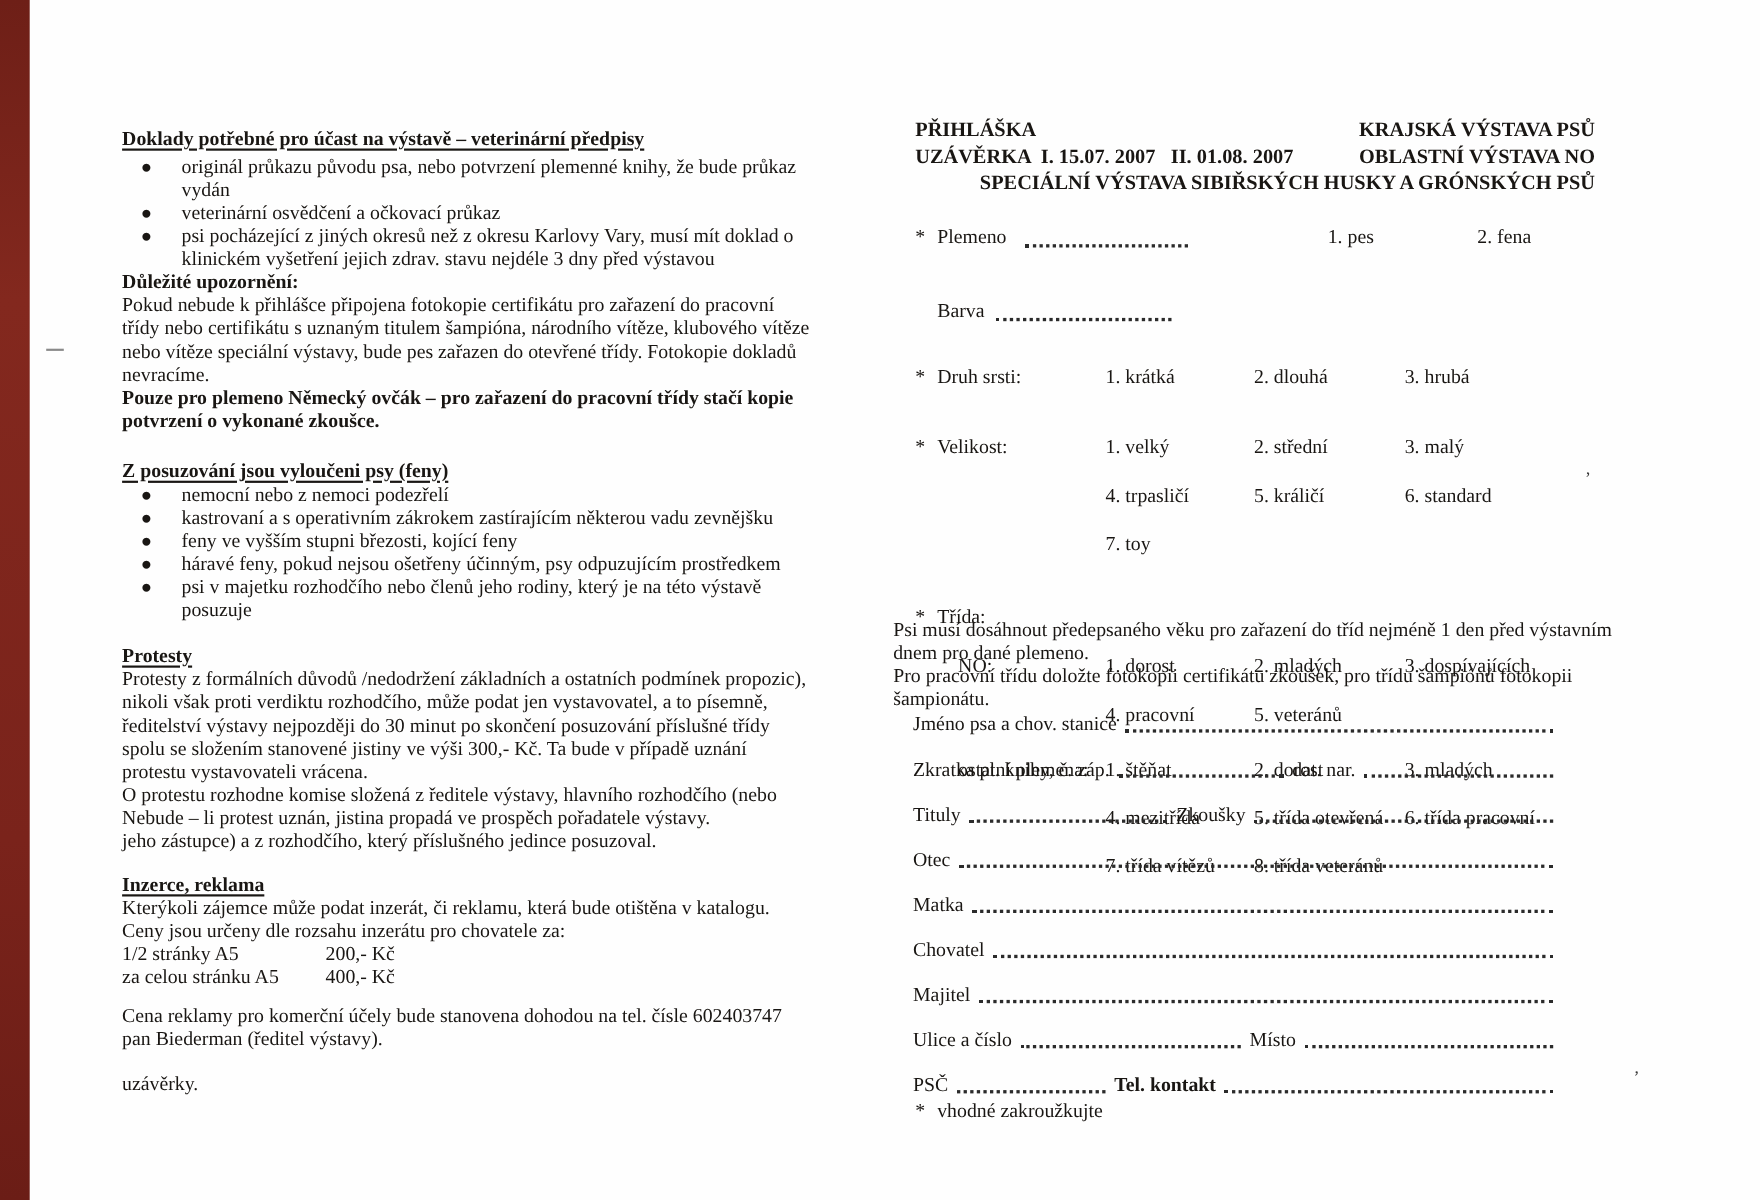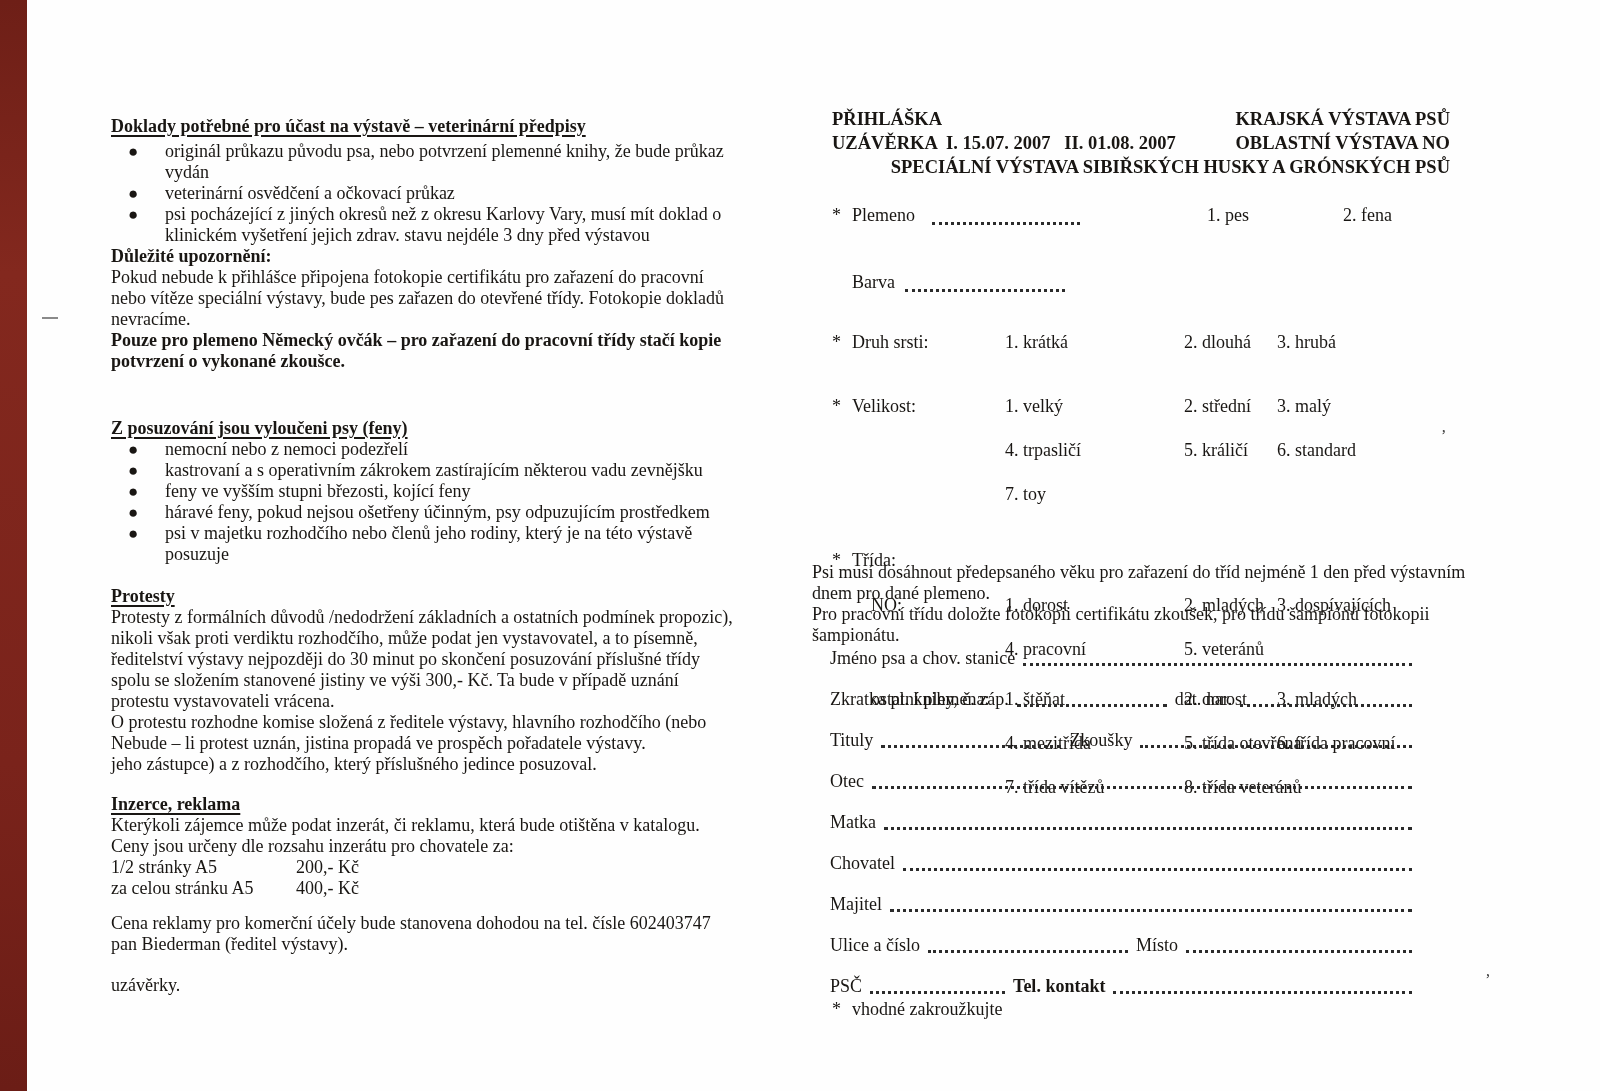--- a/index.html
+++ b/index.html
@@ -23,21 +23,21 @@
   .hdr{position:absolute;left:832px;top:107px;width:618px;font-size:18.5px;line-height:24px;font-weight:bold;}
   .hdr .r1{display:flex;justify-content:space-between;}
   .hdr .r3{text-align:right;}
   .pre{white-space:pre;}
   .frm{position:absolute;left:830px;width:582px;height:22px;font-size:18px;}
   .rel{position:relative;}
   .star{position:absolute;left:2px;top:0;}
   .lbl{position:absolute;left:22px;top:0;white-space:nowrap;}
   .lbl2{position:absolute;left:41px;top:0;white-space:nowrap;}
   .o1{position:absolute;left:175px;top:0;white-space:nowrap;}
-  .o2{position:absolute;left:310px;top:0;white-space:nowrap;margin-left:44px;}
+  .o2{position:absolute;left:310px;top:0;white-space:nowrap;}
   .o3{position:absolute;left:447px;top:0;white-space:nowrap;}
   .sx1{position:absolute;left:377px;top:0;white-space:nowrap;}
   .sx2{position:absolute;left:513px;top:0;white-space:nowrap;}
   .dotsfix{position:absolute;top:0;height:17px;border-bottom:3px dotted #2b2b2b;}
   .note{position:absolute;left:812px;top:562px;width:648px;font-size:18px;line-height:21px;}
   .note div{white-space:nowrap;}
   .fields{position:absolute;left:830px;top:648px;width:582px;font-size:18px;}
   .frow{display:flex;height:22px;margin-bottom:19px;}
   .frow .t{white-space:nowrap;margin-right:8px;}
   .frow .t2{white-space:nowrap;margin:0 8px;}
@@ -71,20 +71,21 @@
       <span class="dotg">●</span>
       <div>veterinární osvědčení a očkovací průkaz</div>
     </div>
     <div class="bullet">
       <span class="dotg">●</span>
       <div>psi pocházející z jiných okresů než z okresu Karlovy Vary, musí mít doklad o</div>
         <div>klinickém vyšetření jejich zdrav. stavu nejdéle 3 dny před výstavou</div>
     </div>
     <div class="b">Důležité upozornění:</div>
     <div>Pokud nebude k přihlášce připojena fotokopie certifikátu pro zařazení do pracovní</div>
+    <div>třídy nebo certifikátu s uznaným titulem šampióna, národního vítěze, klubového vítěze</div>
     <div>nebo vítěze speciální výstavy, bude pes zařazen do otevřené třídy. Fotokopie dokladů</div>
     <div>nevracíme.</div>
     <div class="b">Pouze pro plemeno Německý ovčák – pro zařazení do pracovní třídy stačí kopie</div>
     <div class="b">potvrzení o vykonané zkoušce.</div>
   </div>
 
   <div class="colL s2">
     <div class="h">Z posuzování jsou vyloučeni psy (feny)</div>
     <div class="bullet">
       <span class="dotg">●</span>

